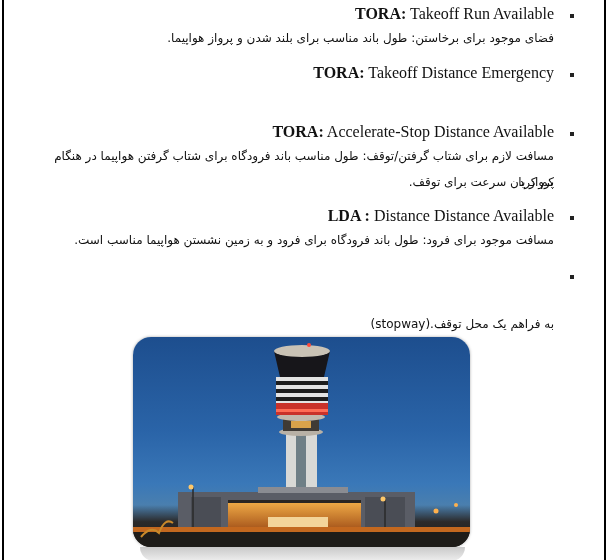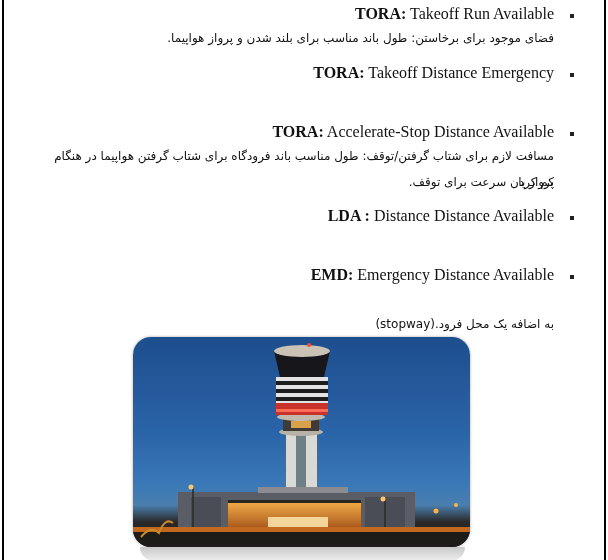--- a/index.html
+++ b/index.html
@@ -60,26 +60,24 @@
   <div class="heading" style="top:125px">
     <b>TORA:</b><span> Accelerate-Stop Distance Available</span>
   </div>
   <div class="desc" style="top:171px">کم کردن سرعت برای توقف.</div>
   <div class="desc" style="top:145px">مسافت لازم برای شتاب گرفتن/توقف: طول مناسب باند فرودگاه برای شتاب گرفتن هواپیما در هنگام پرواز یا</div>
 
   <div class="bullet" style="top:218px"></div>
   <div class="heading" style="top:209px">
     <b>LDA :</b><span> Distance Distance Available</span>
   </div>
+  <div class="desc" style="top:229px">مسافت موجود برای فرود: طول باند فرودگاه برای فرود و به زمین نشستن هواپیما مناسب است.</div>
 
   <div class="bullet" style="top:277px"></div>
-  <div class="heading" style="top:268px">
-    <b>EMD:</b><span> Emergency Distance Available</span>
-  </div>
-  <div class="desc" style="top:313px">به اضافه یک محل فرود.(stopway)</div>
+  <div class="desc" style="top:313px">به فراهم یک محل توقف.(stopway)</div>
 </div>
 
 <div class="photo">
   <svg width="337" height="210" viewBox="0 0 337 210">
     <defs>
       <linearGradient id="glow" x1="0" y1="0" x2="0" y2="1">
         <stop offset="0" stop-color="#f6b24a"></stop>
         <stop offset="1" stop-color="#a4531a"></stop>
       </linearGradient>
     </defs>

